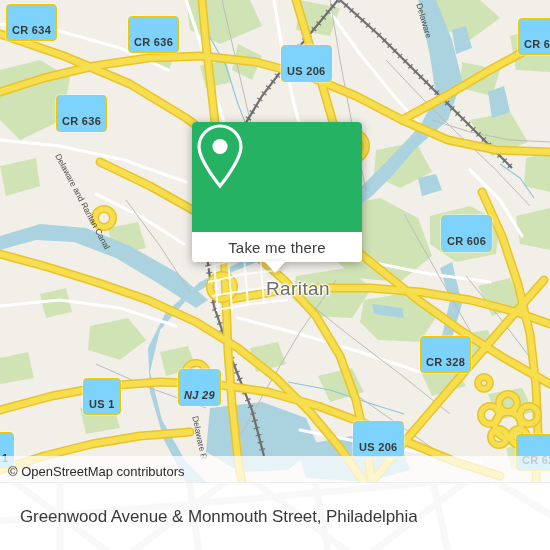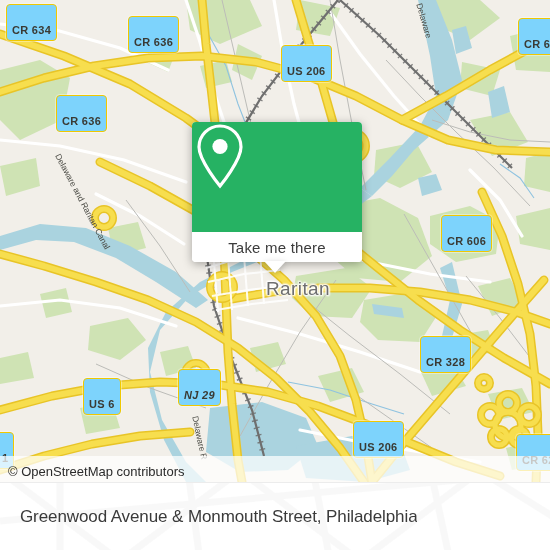--- a/index.html
+++ b/index.html
@@ -314,21 +314,21 @@
     <div class="water-label" style="left:424px; top:2px; transform:rotate(74deg);">Delaware</div>
     <div class="water-label" style="left:200px; top:415px; transform:rotate(78deg);">Delaware R</div>
 
     <div class="shield" style="left:6px;   top:4px;">CR 634</div>
     <div class="shield" style="left:128px; top:16px;">CR 636</div>
     <div class="shield" style="left:281px; top:45px;">US 206</div>
     <div class="shield" style="left:518px; top:18px;">CR 64</div>
     <div class="shield" style="left:56px;  top:95px;">CR 636</div>
     <div class="shield" style="left:441px; top:215px;">CR 606</div>
     <div class="shield" style="left:420px; top:336px;">CR 328</div>
-    <div class="shield" style="left:83px;  top:378px;">US 6</div>
+    <div class="shield" style="left:83px;  top:378px;">US 1</div>
     <div class="shield" style="left:178px; top:369px;font-style:italic;">NJ 29</div>
     <div class="shield" style="left:353px; top:421px;">US 206</div>
     <div class="shield" style="left:480px; top:434px;margin-left:36px;">CR 620</div>
     <div class="shield" style="left:-4px;  top:432px;">1</div>
 
     <div class="place-label" style="left:266px; top:278px;">Raritan</div>
 
     <div id="popup">
       <div id="popup-body">
         <div id="popup-green">

